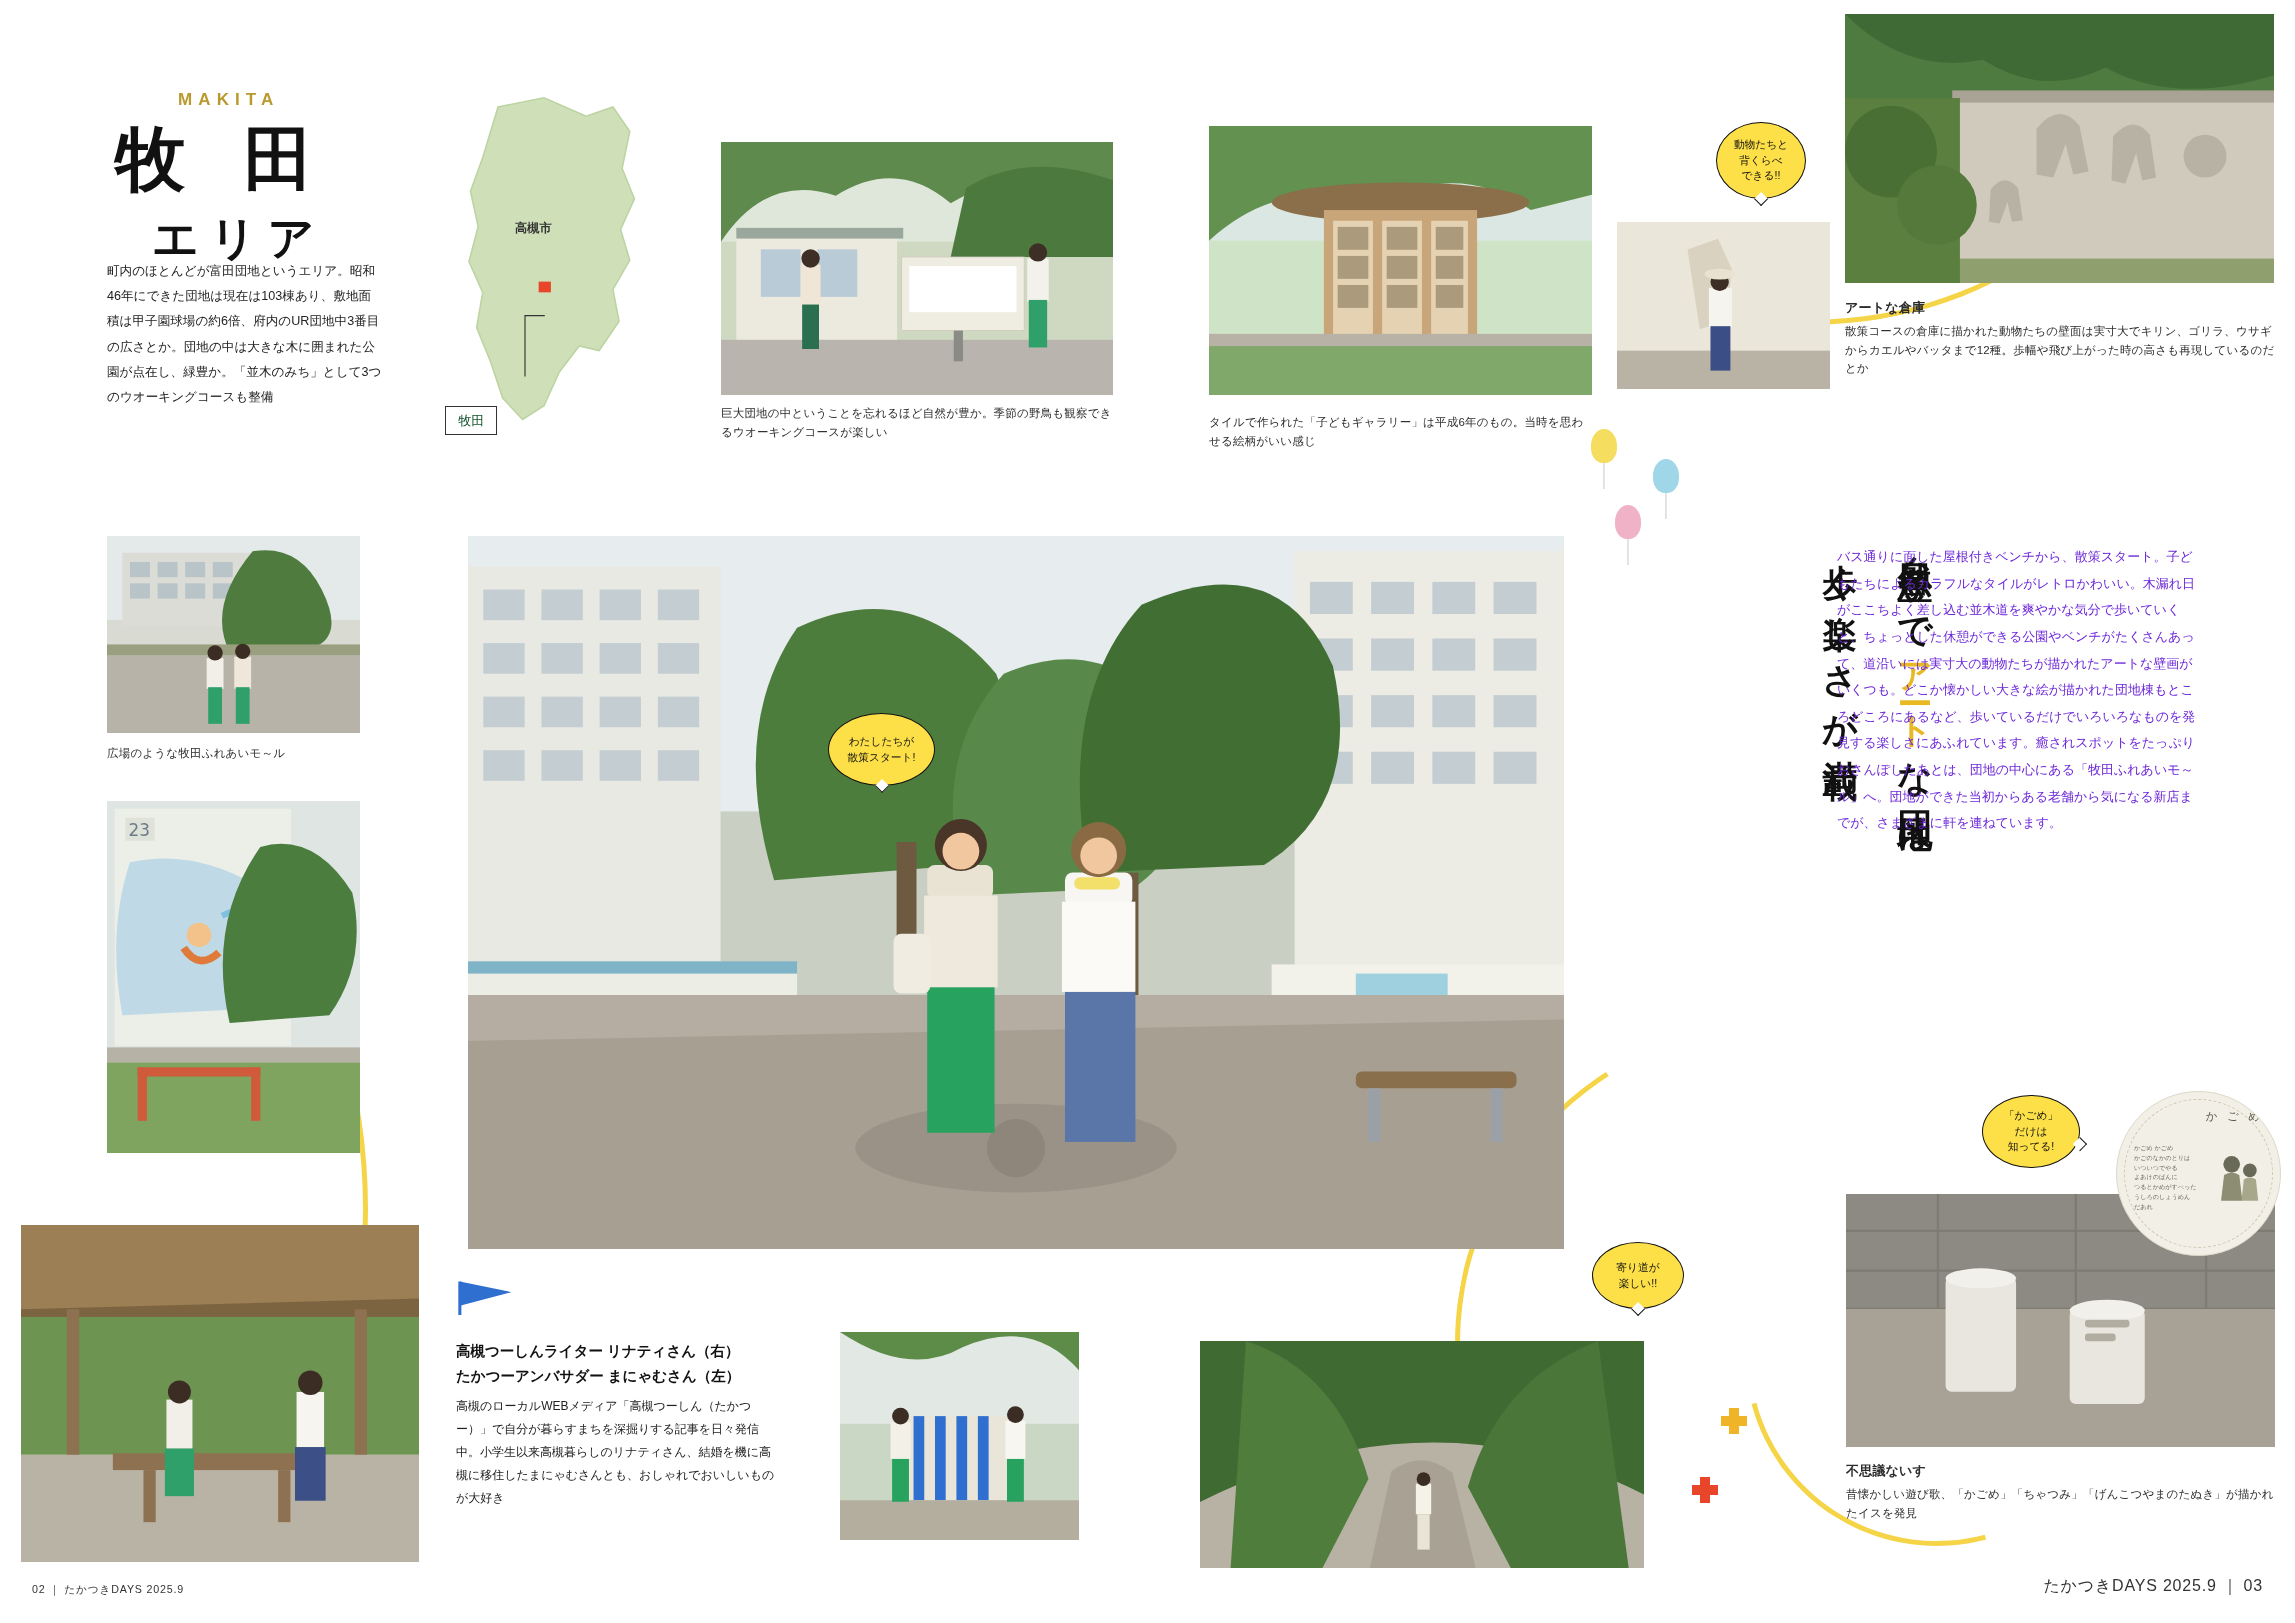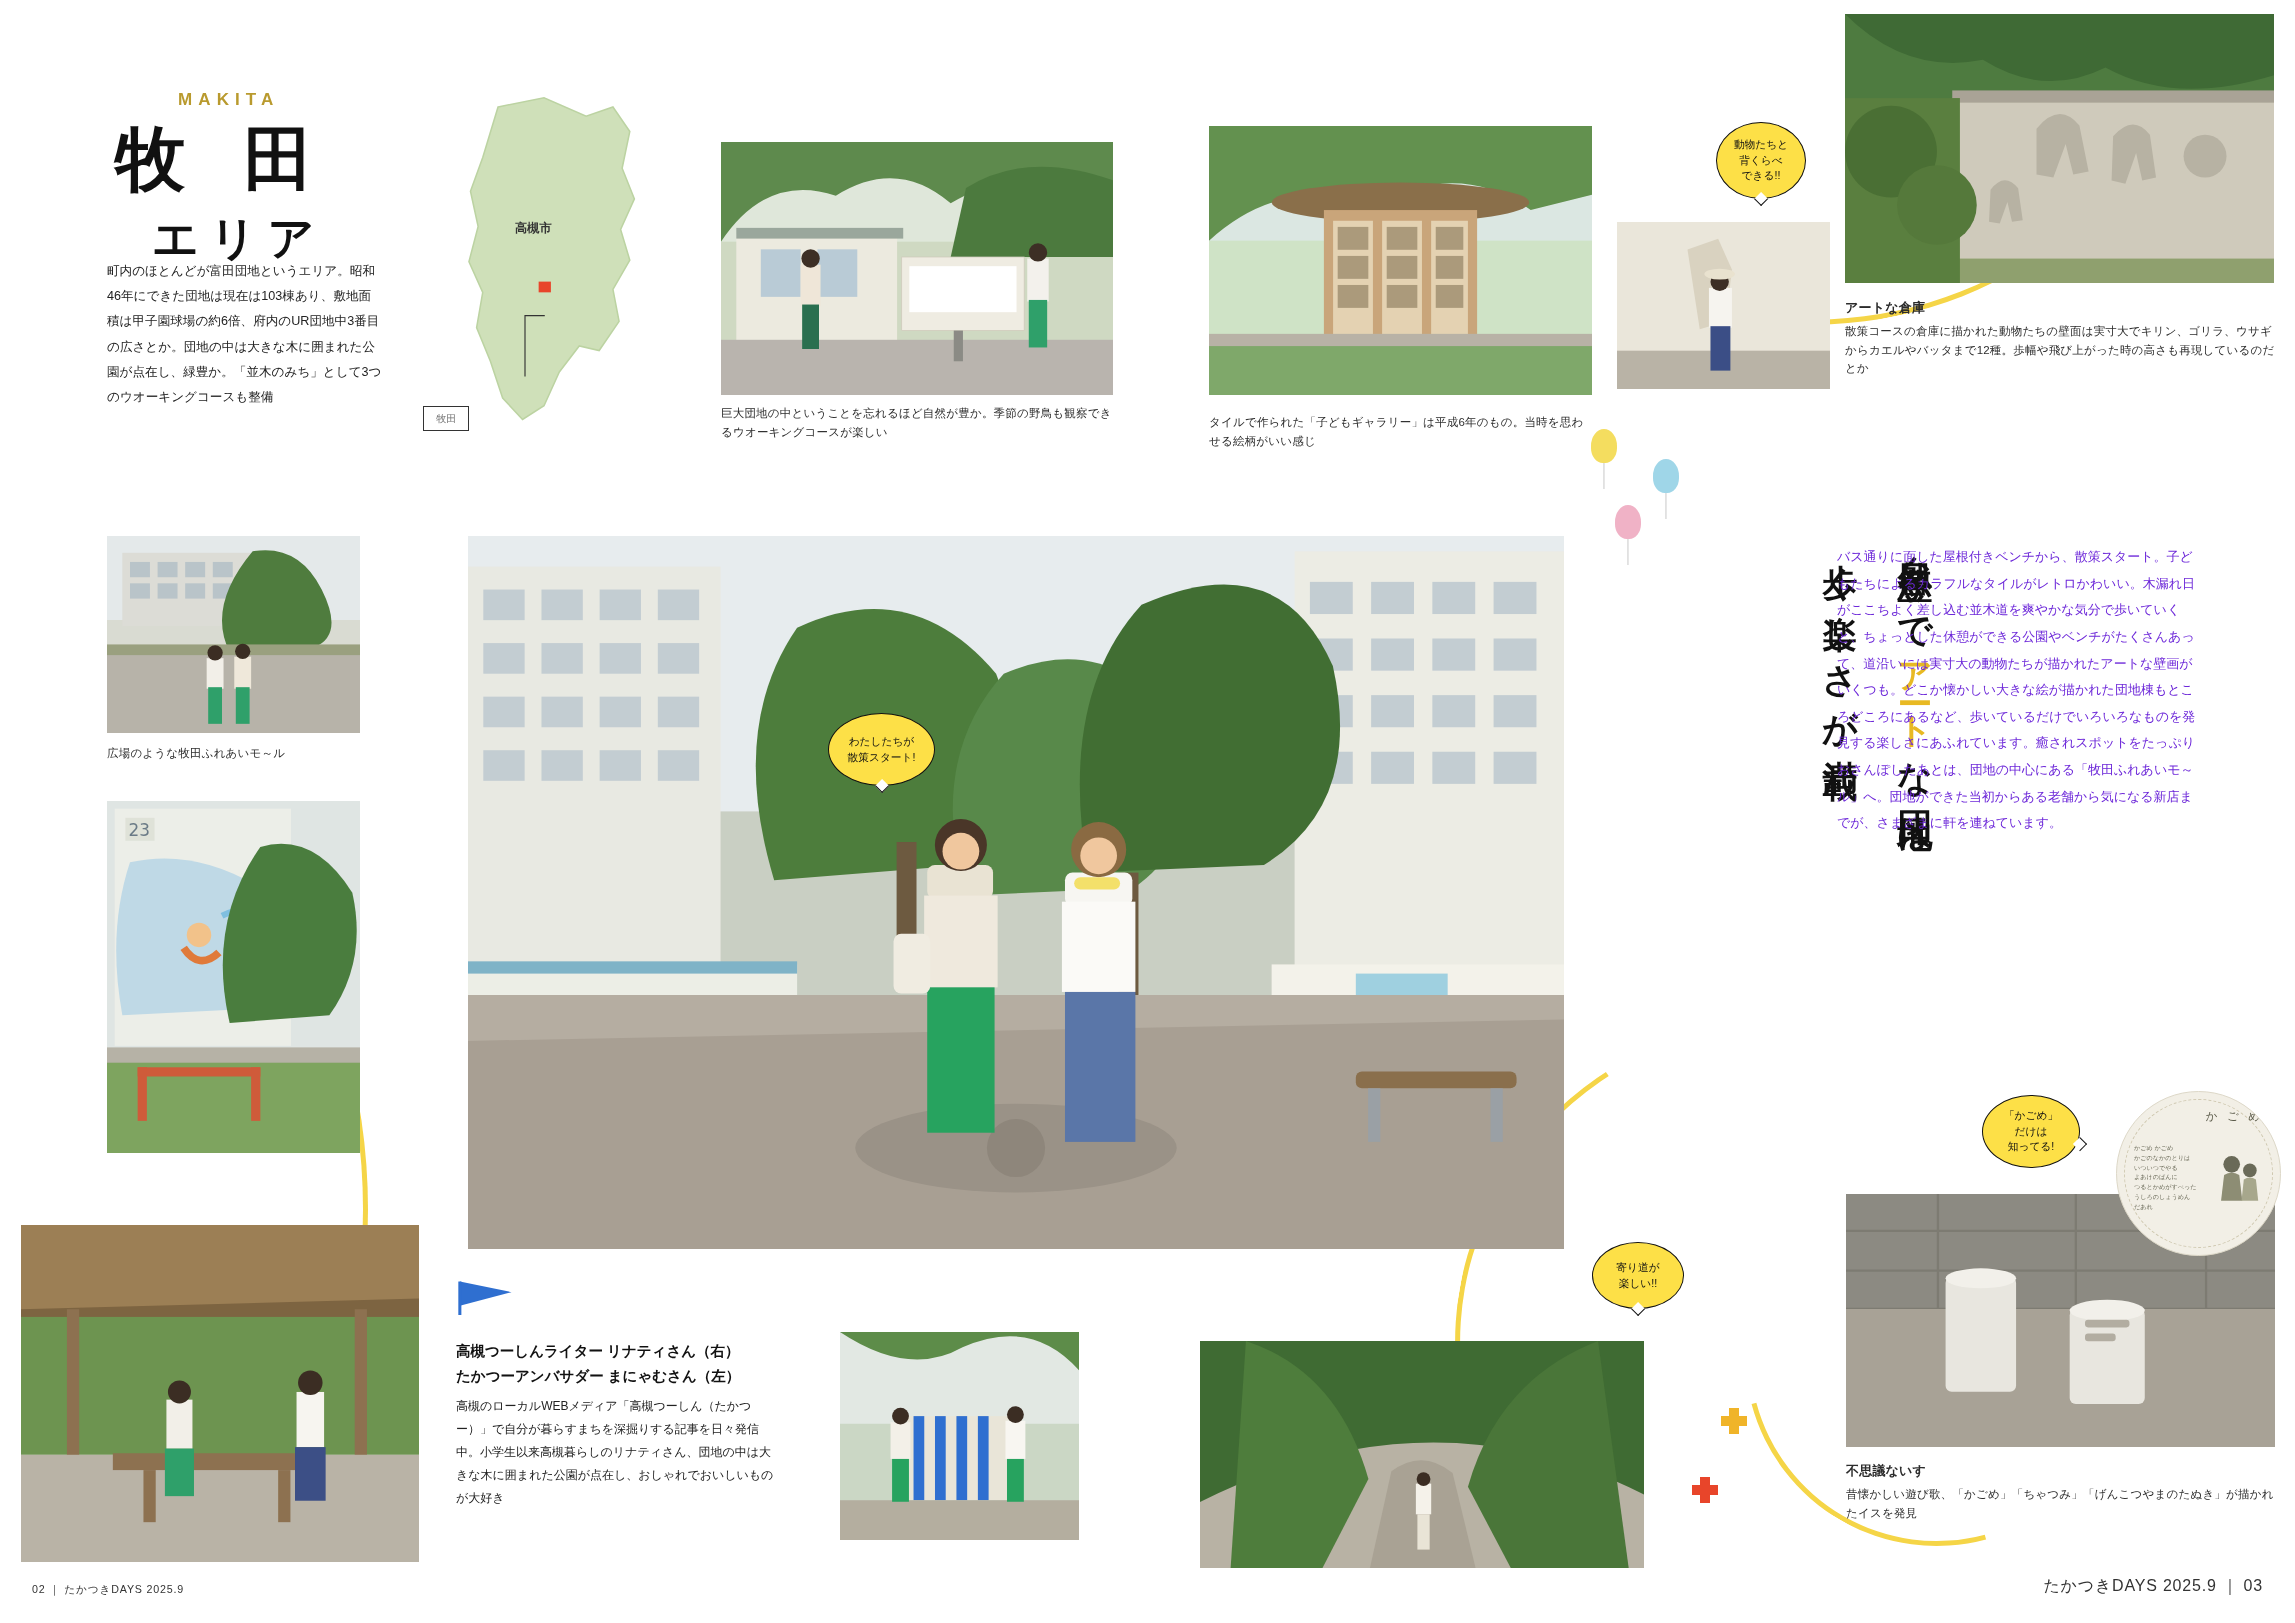--- a/index.html
+++ b/index.html
@@ -56,23 +56,23 @@
     position: absolute; left: 107px; top: 259px; width: 276px;
     font-size: 12.6px; line-height: 2.0; color: #222;
   }
 
   
   .map-wrap { position: absolute; left: 429px; top: 84px; width: 253px; height: 360px; }
   .map-label {
     position: absolute; font-size: 12.2px; color: #333;
   }
   .map-pin-box {
-    position: absolute; left: 423px; top: 406px;
+    position: absolute; left: 445px; top: 406px;
     border: 1.1px solid #333; background: #fff;
-    padding: 4.6px 12.2px; font-size: 10px; color: #737373;
+    padding: 4.6px 12.2px; font-size: 13px; color: #14532d;
   }
 
   
   .vheadline {
     position: absolute; right: 354px; top: 528px;
     writing-mode: vertical-rl;
     font-size: 35px; font-weight: bold; line-height: 1.5;
     letter-spacing: 6.1px; color: #111;
     font-family: "DejaVu Sans", sans-serif;
     height: 475px;
@@ -451,21 +451,21 @@
   <div class="flag">
     <svg width="60" height="35" viewBox="0 0 78 46">
       <path d="M2 2 L70 16 L2 34 Z" fill="#2f6fd0"></path>
       <rect x="0" y="2" width="4" height="44" fill="#2f6fd0"></rect>
     </svg>
   </div>
   <div class="credit-title">
     <div>高槻つーしんライター リナティさん（右）</div>
     <div>たかつーアンバサダー まにゃむさん（左）</div>
   </div>
-  <div class="credit-body">高槻のローカルWEBメディア「高槻つーしん（たかつー）」で自分が暮らすまちを深掘りする記事を日々発信中。小学生以来高槻暮らしのリナティさん、団地の中は大きな木に囲まれた公園が点在し、おしゃれでおいしいものが大好き</div>
+  <div class="credit-body">高槻のローカルWEBメディア「高槻つーしん（たかつー）」で自分が暮らすまちを深掘りする記事を日々発信中。小学生以来高槻暮らしのリナティさん、結婚を機に高槻に移住したまにゃむさんとも、おしゃれでおいしいものが大好き</div>
 
   <div class="photo" style="left:840px; top:1332px; width:239px; height:208px;">
     <svg width="239" height="208" viewBox="0 0 312 272" preserveAspectRatio="none">
       <rect width="312" height="272" fill="#cbd7c5"></rect>
       <rect x="0" y="0" width="312" height="120" fill="#e2e8e3"></rect>
       <path d="M0 0 q90 60 160 20 q90 -40 152 30 L312 0z" fill="#5d8c49"></path>
       <g>
         <rect x="88" y="110" width="132" height="110" fill="#e9e5d8"></rect>
         <rect x="96" y="110" width="14" height="110" fill="#2f6fd0"></rect>
         <rect x="124" y="110" width="14" height="110" fill="#2f6fd0"></rect>

